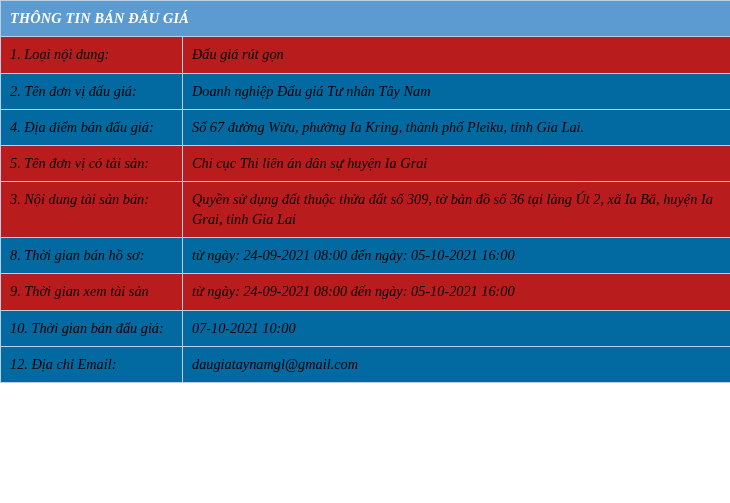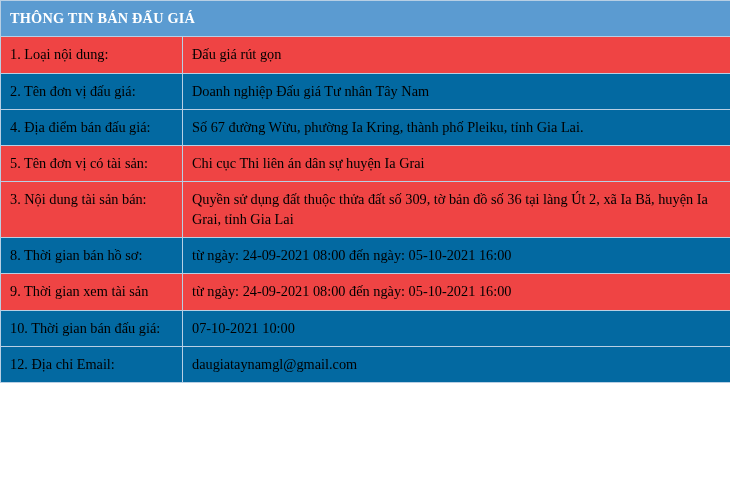--- a/index.html
+++ b/index.html
@@ -10,20 +10,21 @@
   body {
     width: 730px;
     height: 503px;
     font-family: "Liberation Serif", serif;
     color: #000000;
     overflow: hidden;
   }
   .doc {
     width: 730px;
     box-sizing: border-box;
+    font-style: italic;
   }
   table.info {
     width: 730px;
     border-collapse: collapse;
     table-layout: fixed;
   }
   table.info col.c1 { width: 182px; }
   table.info col.c2 { width: 548px; }
 
   .header-row td {
@@ -39,21 +40,21 @@
     border: 1px solid #b8cfe4;
     font-size: 14.3px;
     line-height: 1.35;
     vertical-align: top;
     padding: 8px 9px 8px 9px;
   }
   tr.alt td {
     background: #0369a1;
   }
   tr.plain td {
-    background: #ef4444;
+    background: #b91c1c;
   }
   td.label {
     padding-left: 9px;
   }
   td.value {
     padding-left: 11px;
   }
   .tall td {
     padding-top: 9px;
     padding-bottom: 9px;

